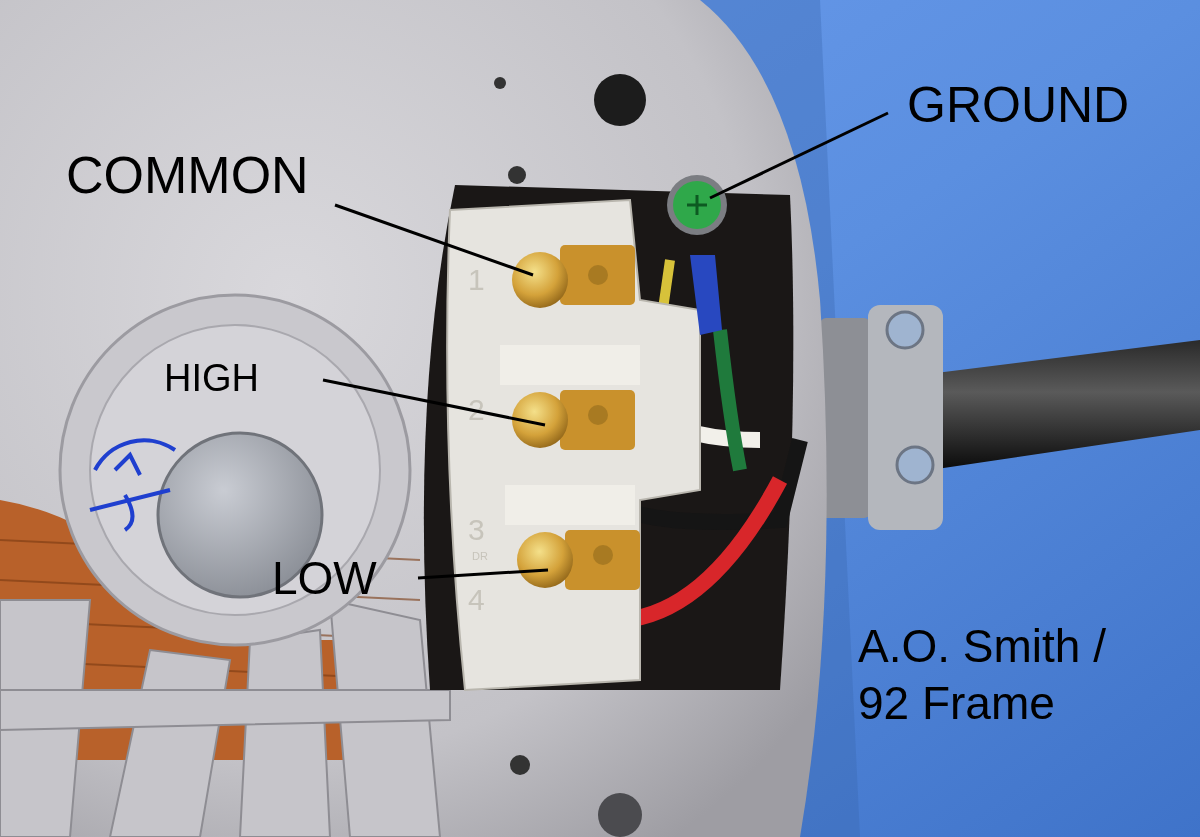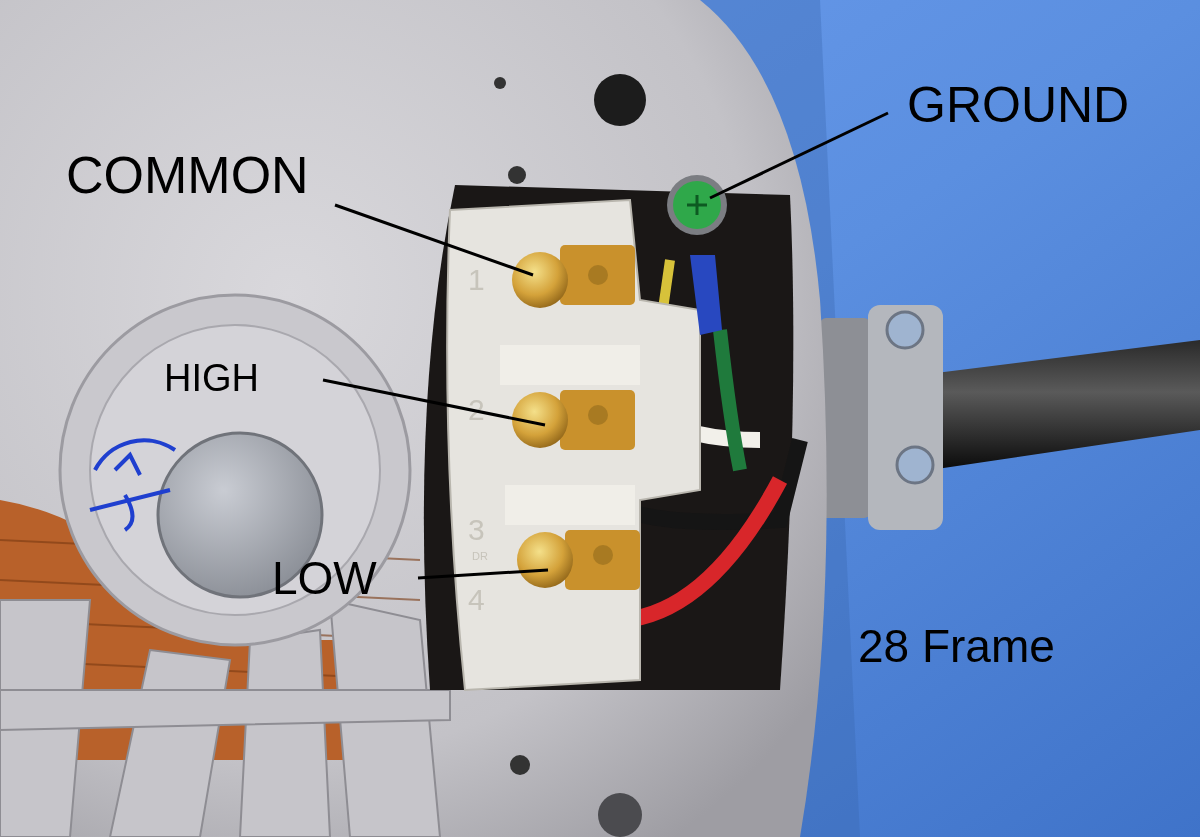--- a/index.html
+++ b/index.html
@@ -142,14 +142,15 @@
     <line x1="888" y1="113" x2="710" y2="198"></line>
   </g>
 </svg>
 
 <div class="label lbl-common">COMMON</div>
 <div class="label lbl-high">HIGH</div>
 <div class="label lbl-low">LOW</div>
 <div class="label lbl-ground">GROUND</div>
 
 <div class="caption">
-  <div>28 Frame</div>
+  <div>A.O. Smith /</div>
+  <div>92 Frame</div>
 </div>
 
 </body></html>

